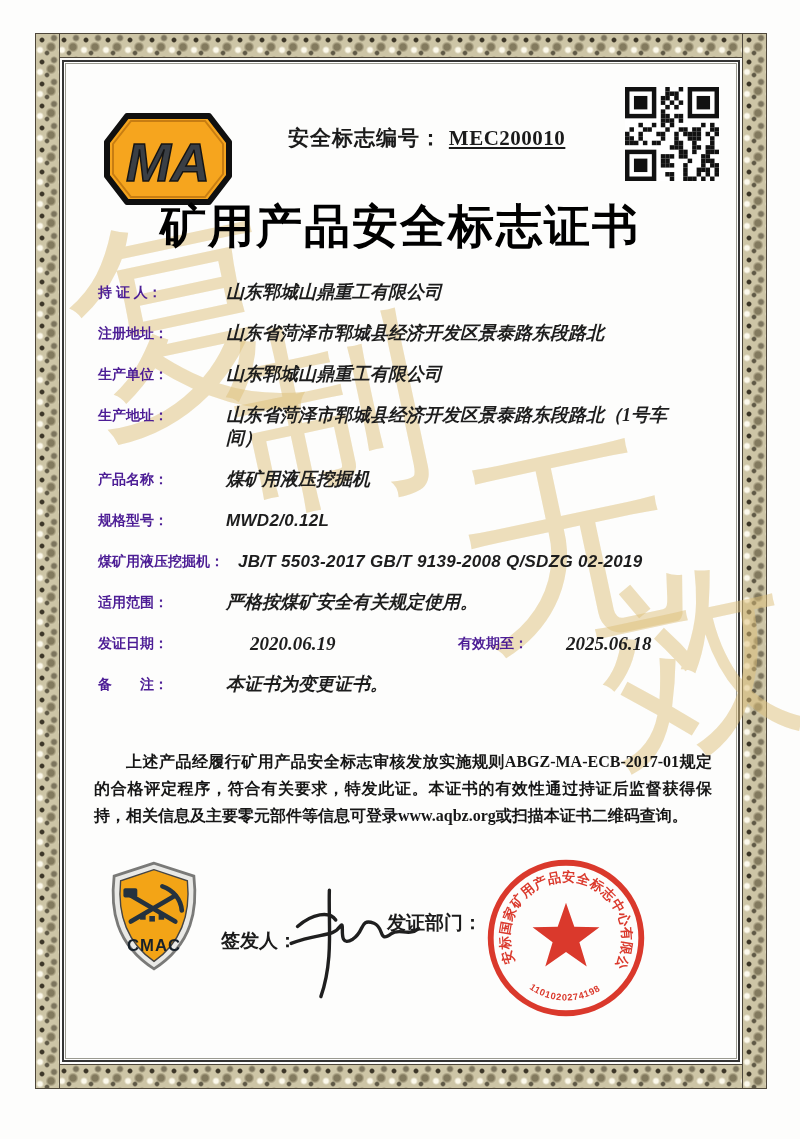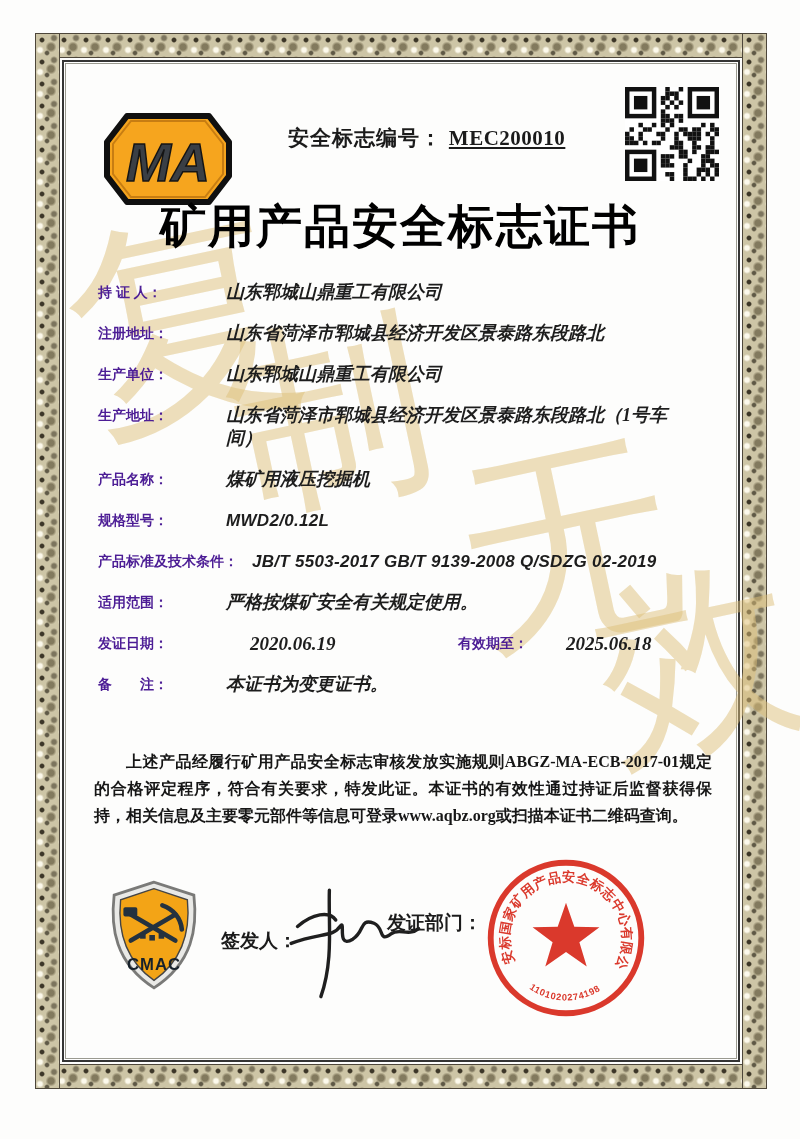--- a/index.html
+++ b/index.html
@@ -73,21 +73,21 @@
   .row.dates .lbl2{width:auto;margin-right:14px;}
 
   
   .statement{
     position:absolute;left:94px;top:748px;width:618px;z-index:2;
     font-family:"Liberation Serif",serif;font-weight:700;
     font-size:16px;line-height:27px;text-align:justify;text-indent:2em;color:#161616;
   }
 
   
-  .cmac{position:absolute;left:103px;top:879px;width:102px;height:112px;z-index:2;}
+  .cmac{position:absolute;left:103px;top:860px;width:102px;height:112px;z-index:2;}
   .signer{position:absolute;left:221px;top:928px;font-size:19px;font-weight:bold;z-index:2;}
   .signature{position:absolute;left:272px;top:872px;width:170px;height:145px;z-index:3;}
   .issuer{position:absolute;left:387px;top:910px;font-size:19px;font-weight:bold;z-index:2;}
   .stamp{position:absolute;left:478px;top:850px;width:176px;height:176px;z-index:3;opacity:.92;}
 </style>
 </head>
 <body>
 
 <div class="page">
 
@@ -277,21 +277,21 @@
     </div>
     <div class="row">
       <span class="lbl">产品名称：</span>
       <span class="val">煤矿用液压挖掘机</span>
     </div>
     <div class="row">
       <span class="lbl">规格型号：</span>
       <span class="val code">MWD2/0.12L</span>
     </div>
     <div class="row wide">
-      <span class="lbl">产品标准及技术条件：</span>
+      <span class="lbl">煤矿用液压挖掘机：</span>
       <span class="val code">JB/T 5503-2017 GB/T 9139-2008 Q/SDZG 02-2019</span>
     </div>
     <div class="row">
       <span class="lbl">适用范围：</span>
       <span class="val">严格按煤矿安全有关规定使用。</span>
     </div>
     <div class="row dates">
       <span class="lbl">发证日期：</span>
       <span class="val date">2020.06.19</span>
       <span class="lbl lbl2">有效期至：</span>

